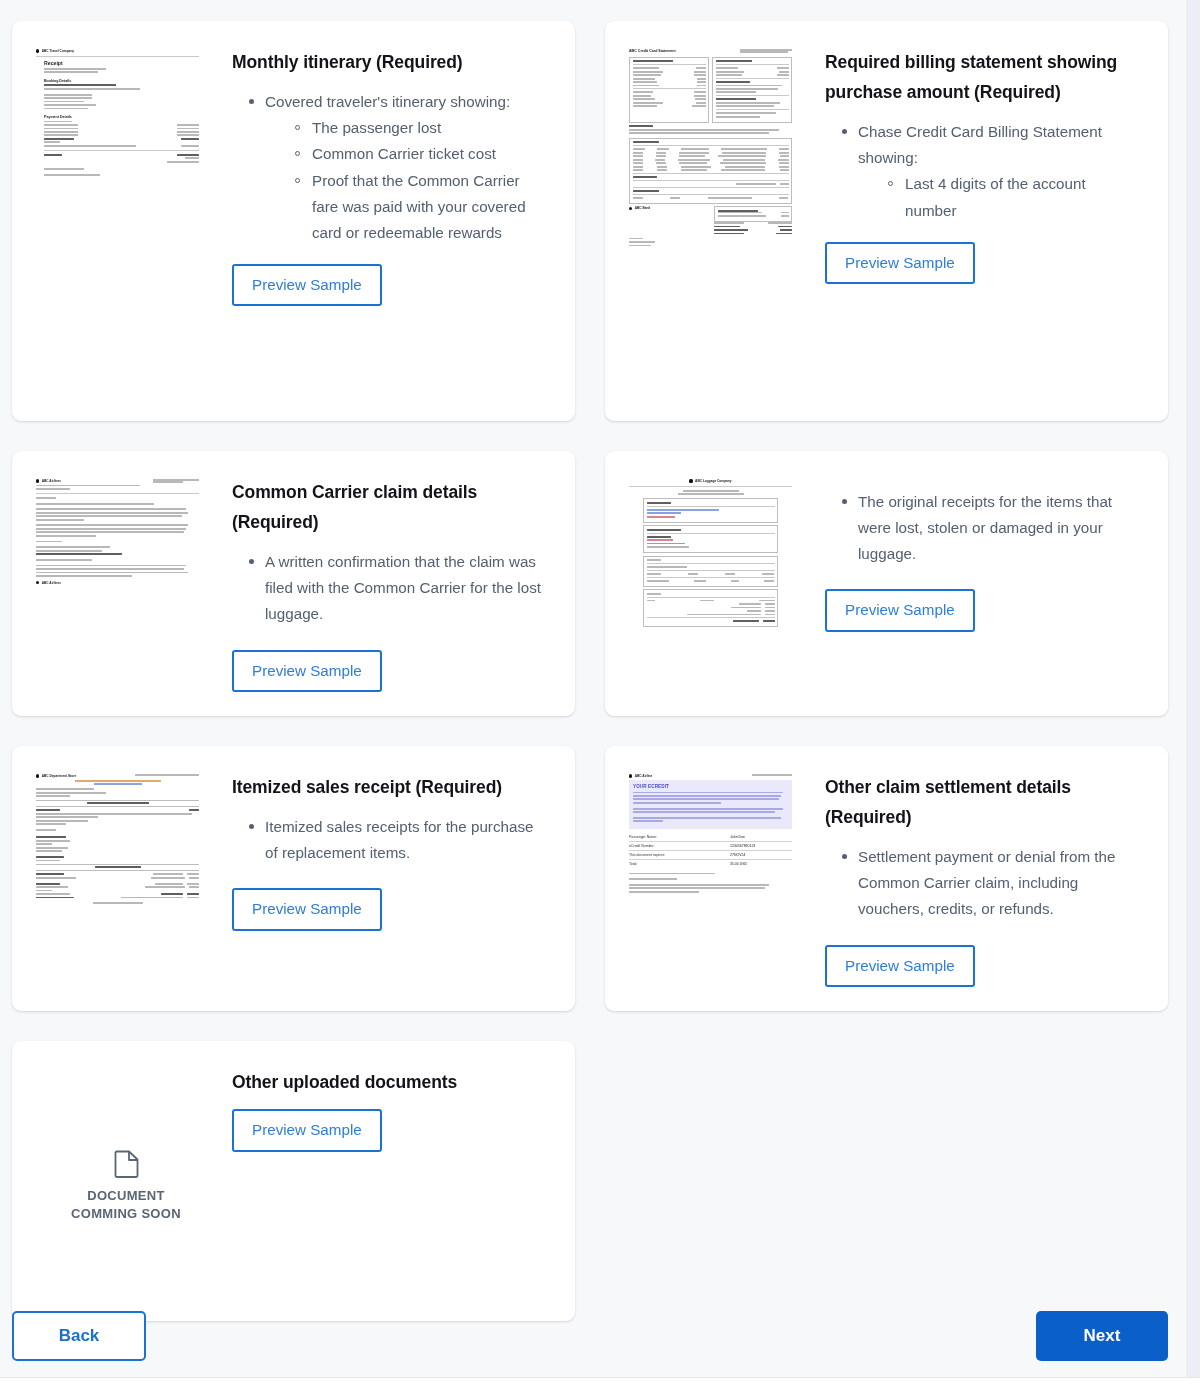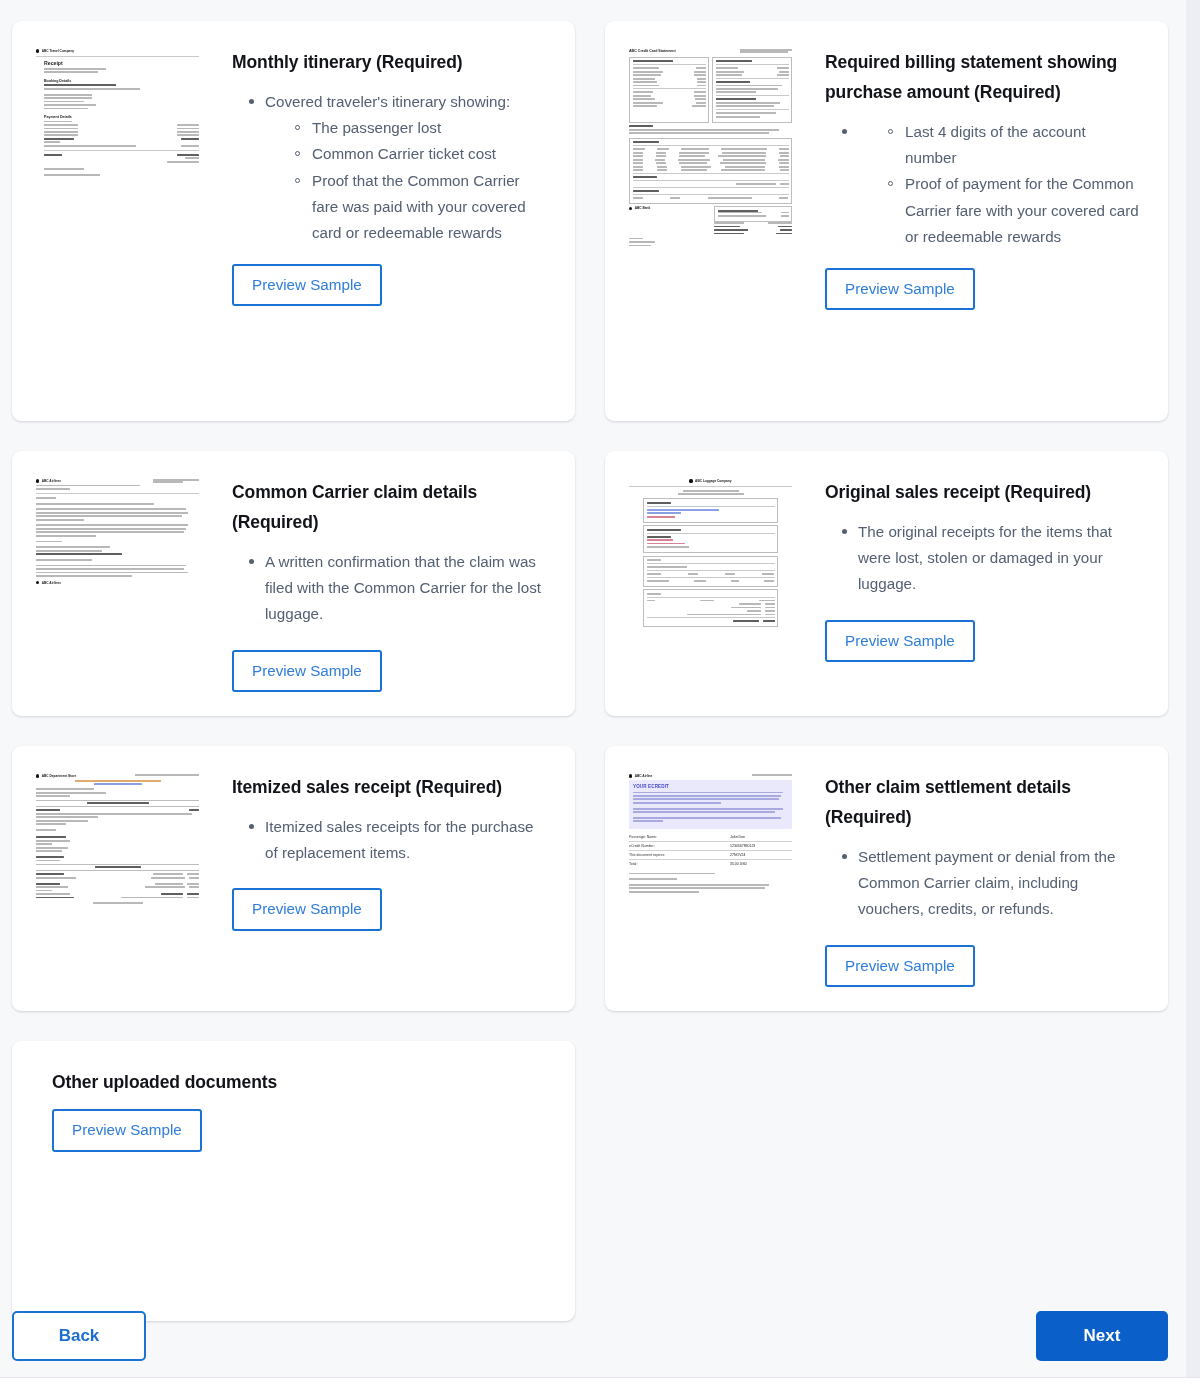--- a/index.html
+++ b/index.html
@@ -584,23 +584,23 @@
             </div>
             <div class="t-line" style="width:14px"></div>
             <div class="t-line" style="width:26px"></div>
             <div class="t-line" style="width:22px"></div>
           </div>
         </div>
         <div class="text-col">
           <div class="doc-title">Required billing statement showing purchase amount (Required)</div>
           <ul class="bullets">
             <li>
+              <span>Chase Credit Card Billing Statement showing:</span>
               <ul class="sub">
                 <li><span>Last 4 digits of the account number</span></li>
-                <li><span>Proof of payment for the Common Carrier fare with your covered card or redeemable rewards</span></li>
               </ul>
             </li>
           </ul>
           <div class="btn-wrap">
             <button class="preview-btn">Preview Sample</button>
           </div>
         </div>
       </div>
     </div>
 
@@ -740,21 +740,20 @@
                 <div class="t-rule" style="margin:2px 0"></div>
                 <div class="t-row" style="justify-content:flex-end">
                     <span class="t-line dark" style="width:26px"></span>
                     <span class="t-line dark r" style="width:12px"></span>
                   </div>
               </div>
             </div>
           </div>
         </div>
         <div class="text-col">
-          <div class="doc-title">Original sales receipt (Required)</div>
           <ul class="bullets">
             <li><span>The original receipts for the items that were lost, stolen or damaged in your luggage.</span></li>
           </ul>
           <div class="btn-wrap tight">
             <button class="preview-btn">Preview Sample</button>
           </div>
         </div>
       </div>
     </div>
 
@@ -926,20 +925,32 @@
           <div class="btn-wrap tight">
             <button class="preview-btn">Preview Sample</button>
           </div>
         </div>
       </div>
     </div>
 
     <div class="row">
 
       <div class="card r4">
+        <div class="thumb-col">
+          <div class="coming-soon">
+            <svg width="25" height="29" viewBox="0 0 25 29" fill="none">
+              <path d="M2 2.5h12l8.5 8v16a1.5 1.5 0 0 1-1.5 1.5H2A1.5 1.5 0 0 1 .5 26.5v-22A1.5 1.5 0 0 1 2 2.5z" transform="translate(1,0)" stroke="#5a6576" stroke-width="1.8" fill="#ffffff" stroke-linejoin="round"></path>
+              <path d="M15 2.5v8.5h8.5" stroke="#5a6576" stroke-width="1.8" fill="none" stroke-linejoin="round"></path>
+            </svg>
+            <div class="cs-text">
+              <div>DOCUMENT</div>
+              <div>COMMING SOON</div>
+            </div>
+          </div>
+        </div>
         <div class="text-col">
           <div class="doc-title">Other uploaded documents</div>
           <div class="btn-wrap" style="margin-top:12px">
             <button class="preview-btn">Preview Sample</button>
           </div>
         </div>
       </div>
 
       <div class="card-spacer"></div>
     </div>

